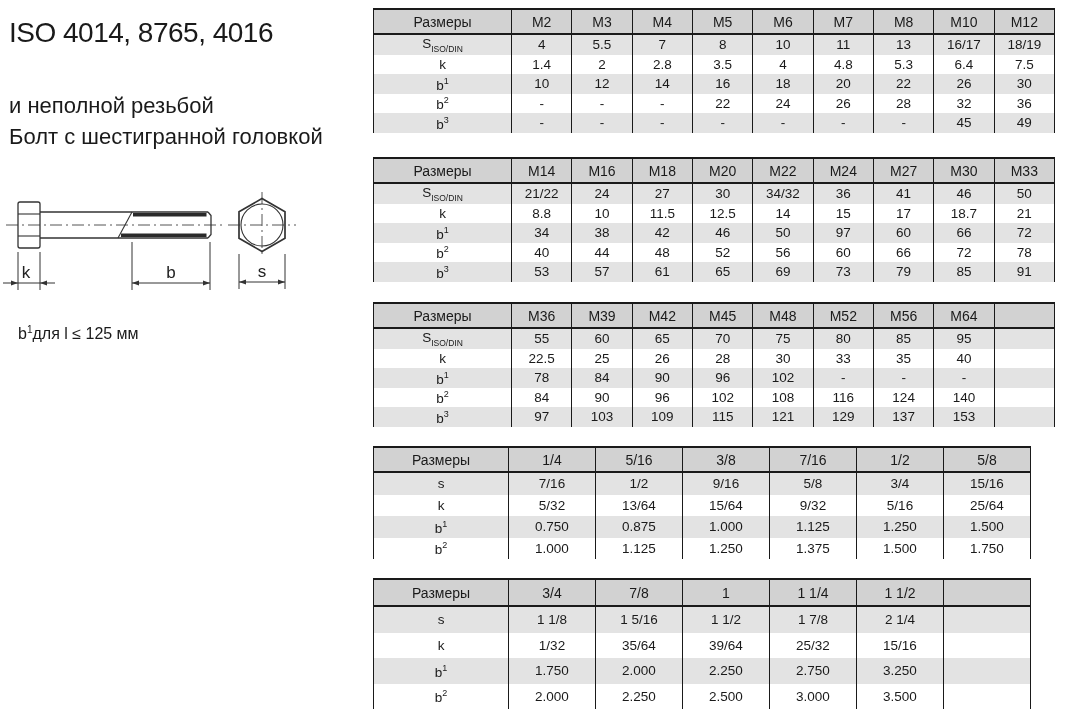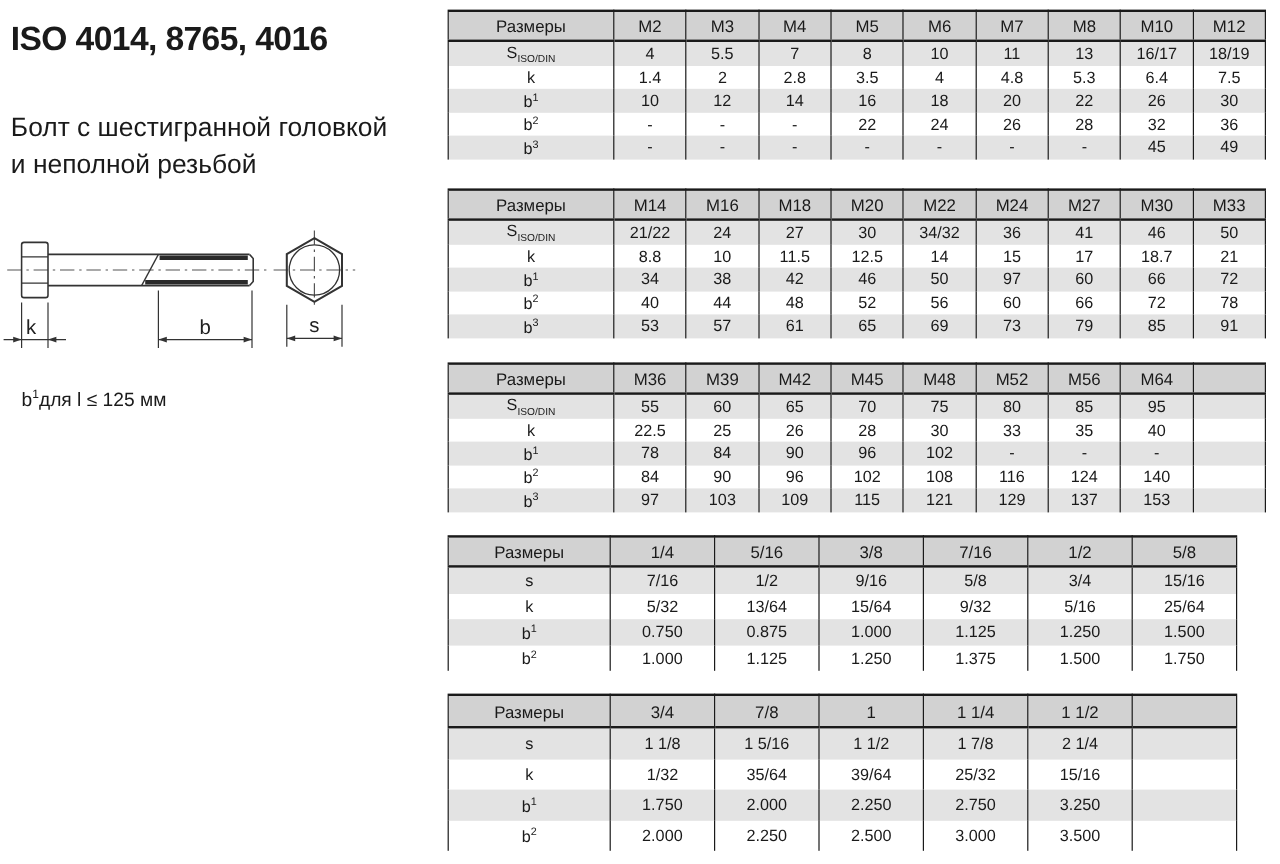--- a/index.html
+++ b/index.html
@@ -2,21 +2,21 @@
 <html><head>
 <meta charset="utf-8">
 <style>
   html,body{margin:0;padding:0}
   body{
     width:1067px;height:720px;position:relative;overflow:hidden;
     background:#ffffff;color:#1a1a1a;
     font-family:"Liberation Sans", sans-serif;
     --header-bg:#d2d2d2; --stripe-bg:#e3e3e3; --line:#1a1a1a;
   }
-  .titleblock{position:absolute;left:9px;top:10px;font-weight:bold;font-size:28px;line-height:45px;letter-spacing:-0.5px;white-space:nowrap}
+  .titleblock{position:absolute;left:9px;top:10px;font-weight:normal;font-size:28px;line-height:45px;letter-spacing:-0.5px;white-space:nowrap}
   .subtitle{position:absolute;left:9px;top:90px;font-size:22px;line-height:31px;white-space:nowrap}
   .notes{position:absolute;left:18px;top:318px;font-size:16px;line-height:23px;white-space:nowrap}
   .notes sup{font-size:10px}
   .notes .ntext{margin-left:0}
 
   
   #drawing{position:absolute;left:0;top:185px}
   .ol{stroke:#333;stroke-width:1.3;fill:none}
   .tl{stroke:#333;stroke-width:1.1;fill:none}
   .thr{stroke:#2a2a2a;stroke-width:3.6;fill:none}
@@ -45,22 +45,22 @@
   #t5 th{height:25px} #t5 td{height:25.5px}
 </style>
 </head>
 <body style="--header-bg: #d2d2d2; --stripe-bg: #e3e3e3; --line: #1a1a1a;">
 
 <div class="titleblock">
   <div>ISO 4014, 8765, 4016</div>
 </div>
 
 <div class="subtitle">
+  <div>и неполной резьбой</div>
   <div>Болт с шестигранной головкой</div>
-  <div>и неполной резьбой</div>
 </div>
 
 <svg id="drawing" width="312" height="122" viewBox="0 185 312 122" xmlns="http://www.w3.org/2000/svg">
 
   <line class="cl" x1="6" y1="225" x2="224" y2="225"></line>
 
   <g>
     <rect class="ol" x="18" y="202" width="22" height="46" rx="2"></rect>
     <line class="tl" x1="18" y1="214" x2="40" y2="214"></line>
     <line class="tl" x1="18" y1="236" x2="40" y2="236"></line>

